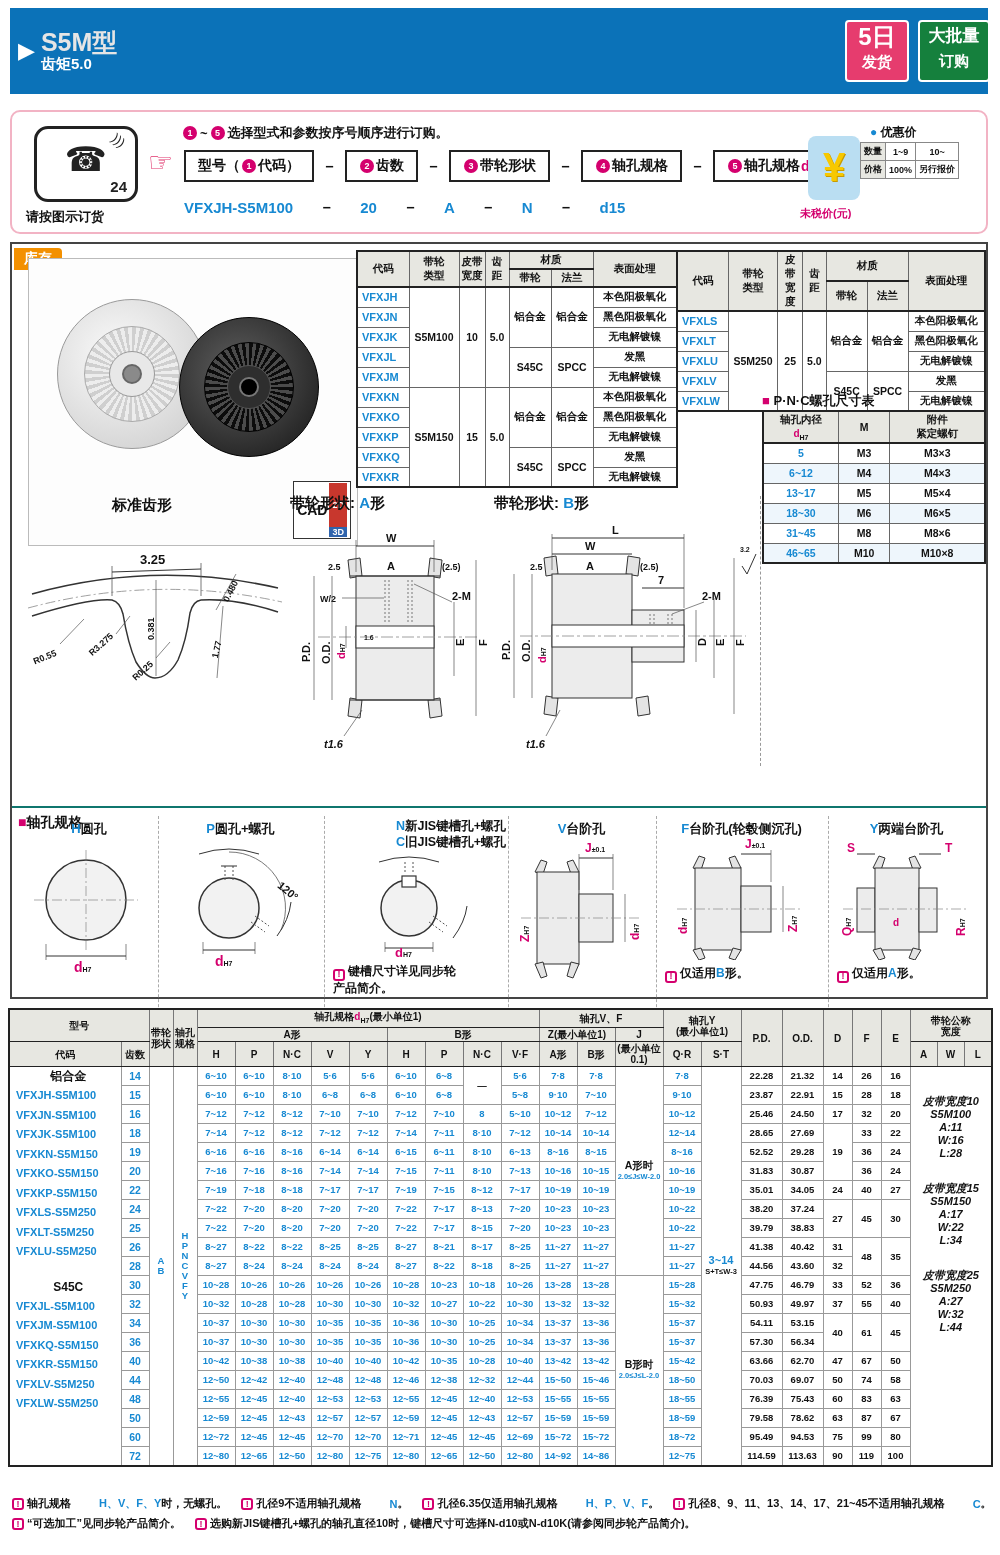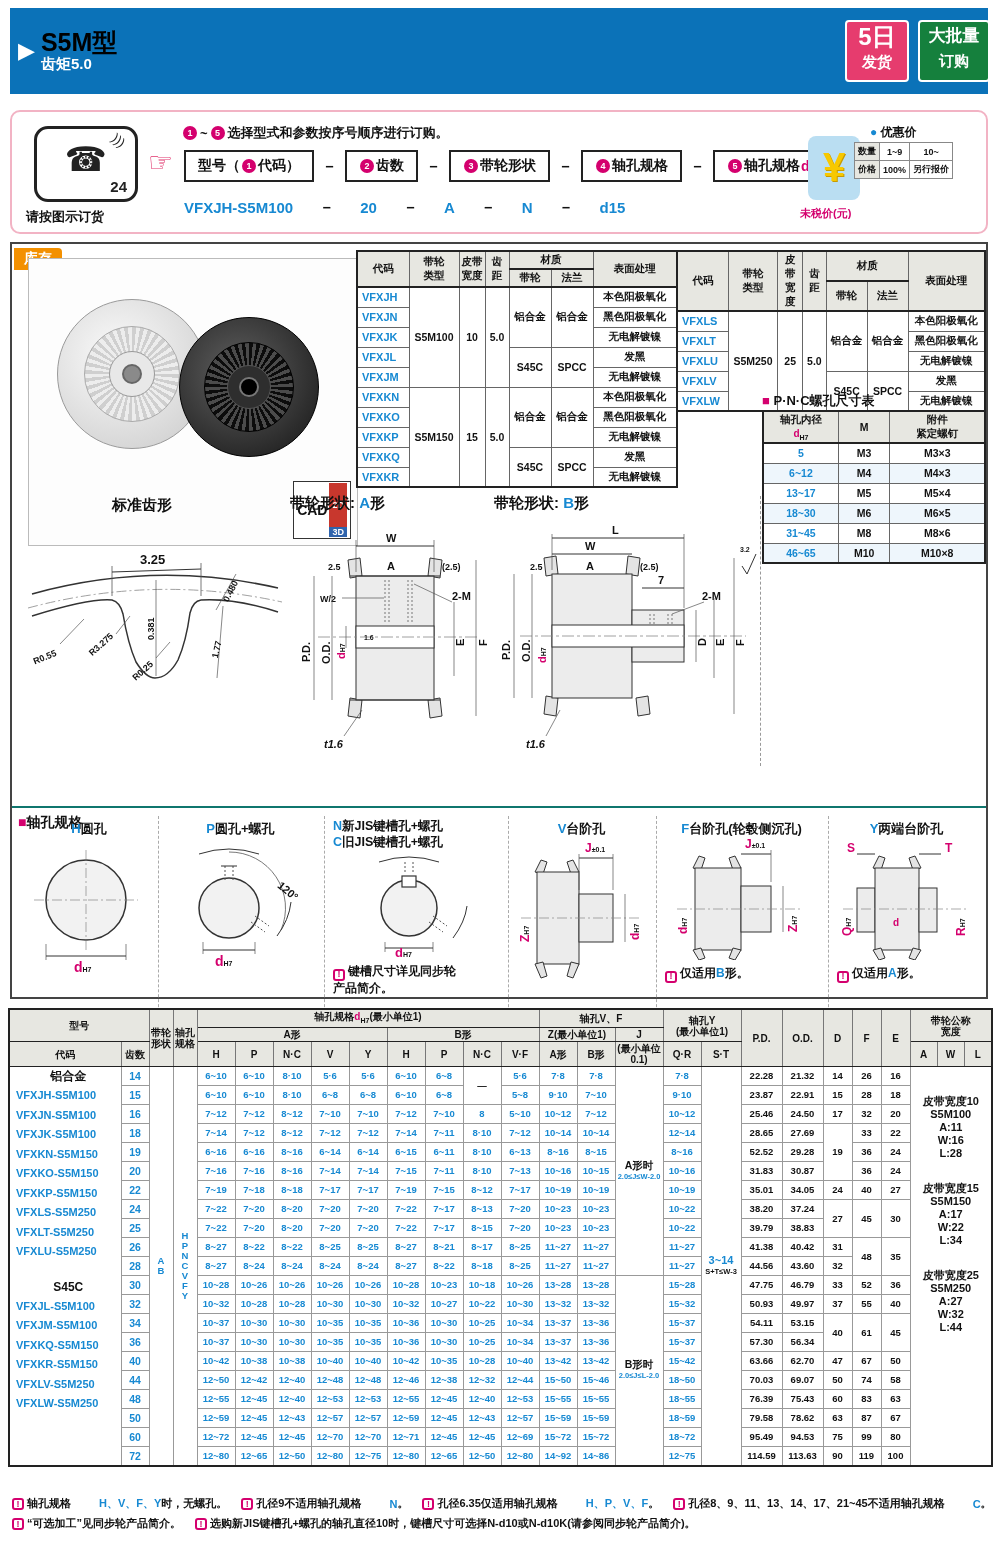--- a/index.html
+++ b/index.html
@@ -8,21 +8,21 @@
   .abs { position:absolute; }
   .mag { color:#d4006e; }
   .blue { color:#1789d2; }
   .b { color:#1789d2;margin-left:28px; }
   .sub { font-size:7px; vertical-align:sub; }
 
   
   .banner { left:10px; top:8px; width:978px; height:86px; background:#0b72b8; display:flex; align-items:center; }
   .banner-title { color:#fff; font-size:35px; font-weight:900; letter-spacing:1px; margin-left:14px; }
   .banner-arrow { color:#fff; font-size:22px; margin:0 6px 0 8px; }
-  .banner-sub1 { color:#000000; font-size:25px; font-weight:900; line-height:26px; }
+  .banner-sub1 { color:#e5e5e5; font-size:25px; font-weight:900; line-height:26px; }
   .banner-sub2 { color:#fff; font-size:15px; font-weight:bold; }
   .badge { position:absolute; top:12px; height:62px; border:2px solid #fff; border-radius:4px; color:#fff; text-align:center; font-weight:900; }
   .badge1 { left:835px; width:64px; background:#e63c6e; }
   .badge1 .l1 { font-size:24px; line-height:30px; }
   .badge1 .l2 { font-size:15px; line-height:20px; }
   .badge2 { left:908px; width:72px; background:#15803d; }
   .badge2 .l1 { font-size:17px; line-height:28px; }
   .badge2 .l2 { font-size:15px; line-height:22px; }
 
   
@@ -39,21 +39,21 @@
   .obox { display:inline-flex; align-items:center; justify-content:center; gap:1px; border:2px solid #222; background:#fff; height:32px; padding:0 12px; font-size:14px; font-weight:bold; color:#111; }
   .osep { font-size:15px; font-weight:bold; color:#111; }
   .order-example { position:absolute; left:172px; top:86px; display:flex; align-items:center; gap:26px; }
   .exval { color:#1789d2; font-size:15px; font-weight:900; }
   .price-panel { position:absolute; left:788px; top:10px; width:182px; height:104px; }
   .yen-box { position:absolute; left:8px; top:14px; width:52px; height:64px; background:#badef2; border-radius:8px; text-align:center; }
   .yen-box span { font-size:40px; font-weight:900; color:#f7c800; line-height:62px; text-shadow:1px 1px 0 #c79a00; }
   .notax { position:absolute; left:0; top:84px; font-size:11px; font-weight:bold; color:#d4006e; }
   .ptitle { position:absolute; left:70px; top:2px; font-size:12px; font-weight:bold; color:#111; }
   .pdot { color:#1789d2; font-size:12px; }
-  .ptable { position:absolute; left:54px; top:20px; border-collapse:collapse; }
+  .ptable { position:absolute; left:60px; top:20px; border-collapse:collapse; }
   .ptable td { border:1px solid #888; font-size:9px; padding:2px 3px; text-align:center; color:#111; font-weight:bold; }
   .ptable td.ph { background:#e7e7e1; }
 
   
   .midbox { left:10px; top:242px; width:978px; height:757px; border:2px solid #444; background:#fff; }
   .stock-tag { position:absolute; left:2px; top:4px; background:#f39000; color:#fff; font-size:14px; font-weight:900; padding:2px 10px; border-radius:0 4px 4px 0; }
   .photo { position:absolute; left:16px; top:14px; width:330px; height:288px; border:1px solid #bbb; background:#fdfdfd; }
   .pulley { position:absolute; border-radius:50%; }
   .cadbadge { position:absolute; right:6px; bottom:6px; display:flex; align-items:center; border:1px solid #333; background:#fff; padding:1px 3px; gap:2px; }
   .cadbadge .cadtxt { font-size:14px; font-weight:900; color:#111; }
@@ -78,21 +78,21 @@
   .dts { font-size:9px; font-weight:bold; fill:#111; }
   .dmag { fill:#d4006e; }
   .dtiny { font-size:7px; font-weight:bold; fill:#111; }
   .vline-dash { position:absolute; border-left:1px dashed #999; }
 
   .bore-sec { position:absolute; left:0; top:562px; width:974px; height:219px; border-top:2px solid #0f766e; }
   .bore-title { position:absolute; left:6px; top:6px; font-size:14px; font-weight:900; color:#111; }
   .bore-item { position:absolute; top:8px; height:206px; }
   .bore-item.sep { border-left:1px dashed #aaa; }
   .bi-title { font-size:13px; font-weight:900; color:#111; text-align:center; margin-top:4px; }
-  .bi-title2 { font-size:12.5px; font-weight:900; color:#111; text-align:left; margin:2px 0 0 8px; line-height:16px; }
+  .bi-title2 { font-size:12.5px; font-weight:900; color:#111; text-align:right; margin:2px 0 0 8px; line-height:16px; }
   .bi-note { font-size:12px; font-weight:bold; color:#111; margin:2px 0 0 8px; line-height:15px; white-space:pre-line; }
   .noteicon { display:inline-flex; align-items:center; justify-content:center; width:12px; height:12px; border:2px solid #d4006e; border-radius:3px; color:#d4006e; font-size:9px; font-weight:900; margin-right:3px; vertical-align:-2px; }
 
   
   .main-wrap { left:8px; top:1008px; }
   table.main { border-collapse:collapse; border:2px solid #222; table-layout:fixed; }
   table.main th { background:#e7e7e1; border:1px solid #777; font-size:10px; font-weight:bold; color:#111; white-space:pre-line; padding:1px 0; line-height:11px; }
   table.main thead th { border-bottom:1.5px solid #222; }
   table.main td { border:1px solid #999; font-size:9.5px; font-weight:bold; color:#1789d2; text-align:center; height:19px; padding:0; line-height:10px; }
   table.main td.k { color:#111; }
@@ -102,21 +102,21 @@
   .stcell .ln0 { color:#1789d2; font-size:11px; }
   .stcell .ln1 { color:#111; font-size:7.5px; }
   td.shapecell { color:#111; font-size:12px; line-height:52px; vertical-align:middle; }
   td.borecell { color:#1789d2; font-size:12px; line-height:25px; vertical-align:middle; }
   td.modelcell { vertical-align:top; padding-top:20px; }
   .mcol { display:flex; flex-direction:column; align-items:flex-start; padding-left:6px; }
   .mlabel { font-size:12px; font-weight:900; color:#111; line-height:19px; align-self:center; }
   .mlabel.g2 { margin-top:16px; }
   .mcode { font-size:11px; font-weight:900; color:#1789d2; line-height:19.5px; }
   td.awlcell { vertical-align:top; }
-  .awl { display:flex; flex-direction:column; gap:22px; padding-top:28px; }
+  .awl { display:flex; flex-direction:column; gap:22px; padding-top:28px;font-style:italic; }
   .awlb { font-size:11px; font-weight:bold; color:#111; line-height:13px; }
   .unit-small { font-size:7px; }
 
   .fnline { position:absolute; left:12px; font-size:11px; font-weight:bold; color:#111; display:flex; gap:14px; white-space:nowrap; }
   .fnitem { display:inline-flex; align-items:center; }
 </style>
 </head>
 <body>
 
 <div id="page">

